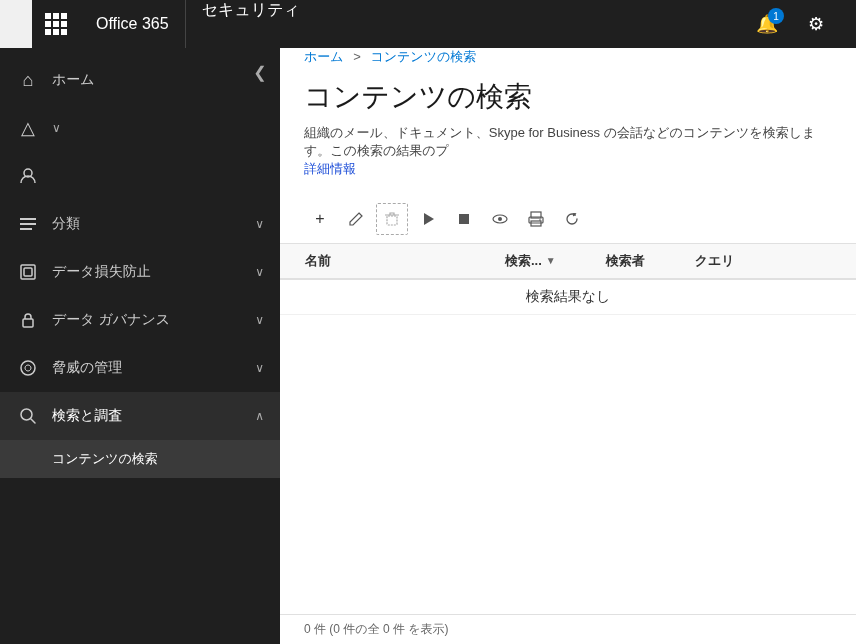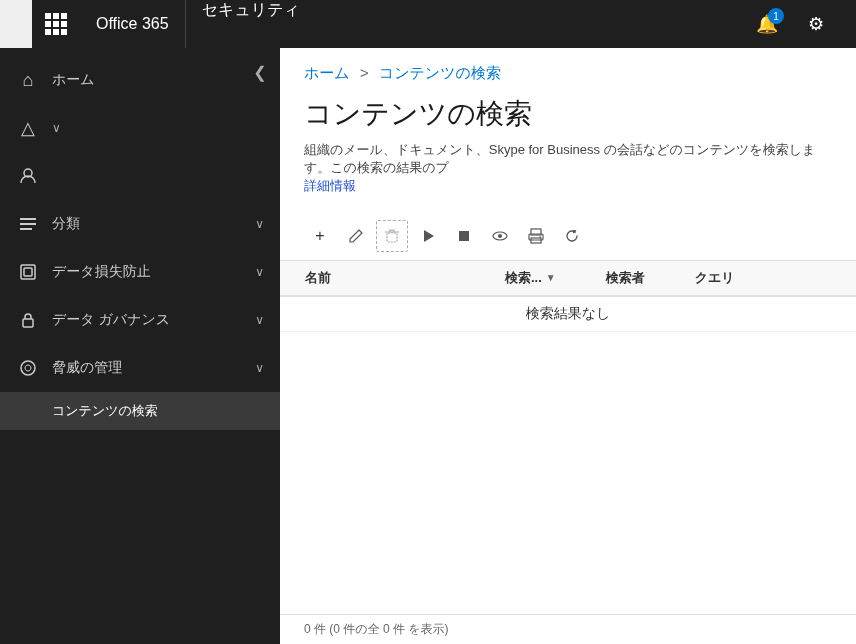--- a/index.html
+++ b/index.html
@@ -170,23 +170,22 @@
     .main {
       flex: 1;
       background: white;
       overflow-y: auto;
       padding: 0;
       display: flex;
       flex-direction: column;
     }
     .breadcrumb {
       padding: 0 24px 8px;
-      font-size: 15px;
+      font-size: 13px;
       color: #0078d4;
-      margin-top: 16px;
     }
     .breadcrumb-sep {
       color: #666;
       margin: 0 6px;
     }
     .breadcrumb-current {
       color: #0078d4;
     }
     .page-title {
       padding: 4px 24px 8px;
@@ -386,20 +385,30 @@
         <div class="nav-item-icon">
           <svg width="20" height="20" viewBox="0 0 20 20" fill="none">
             <circle cx="10" cy="10" r="7" stroke="#ccc" stroke-width="1.5"></circle>
             <path d="M7 10c0-1.657 1.343-3 3-3s3 1.343 3 3-1.343 3-3 3-3-1.343-3-3z" stroke="#ccc" stroke-width="1"></path>
           </svg>
         </div>
         <span class="nav-item-label">脅威の管理</span>
         <span class="nav-item-chevron">∨</span>
       </div>
 
+      <div class="nav-item active">
+        <div class="nav-item-icon">
+          <svg width="20" height="20" viewBox="0 0 20 20" fill="none">
+            <circle cx="8.5" cy="8.5" r="5.5" stroke="#ccc" stroke-width="1.5"></circle>
+            <path d="M13 13l4 4" stroke="#ccc" stroke-width="1.5" stroke-linecap="round"></path>
+          </svg>
+        </div>
+        <span class="nav-item-label">検索と調査</span>
+        <span class="nav-item-chevron">∧</span>
+      </div>
 
       <div class="nav-subitem selected">
         <span>コンテンツの検索</span>
       </div>
 
     </div>
   </div>
 
   <div class="main">
     <div class="breadcrumb">

